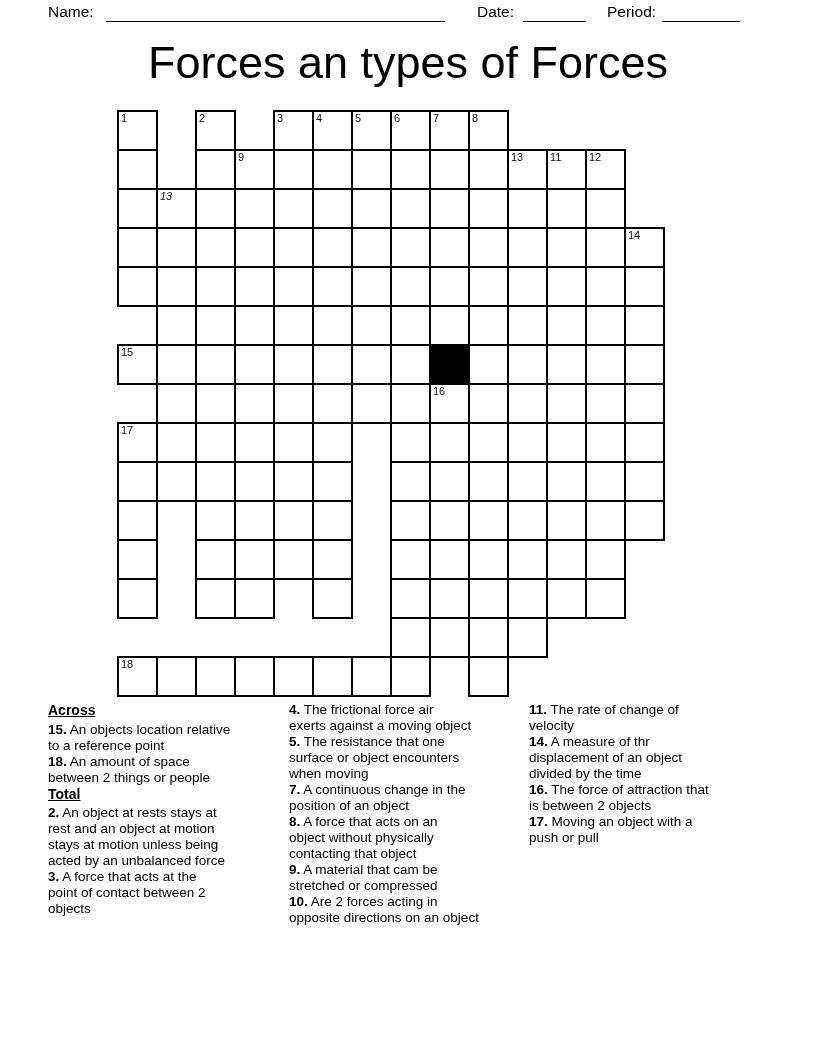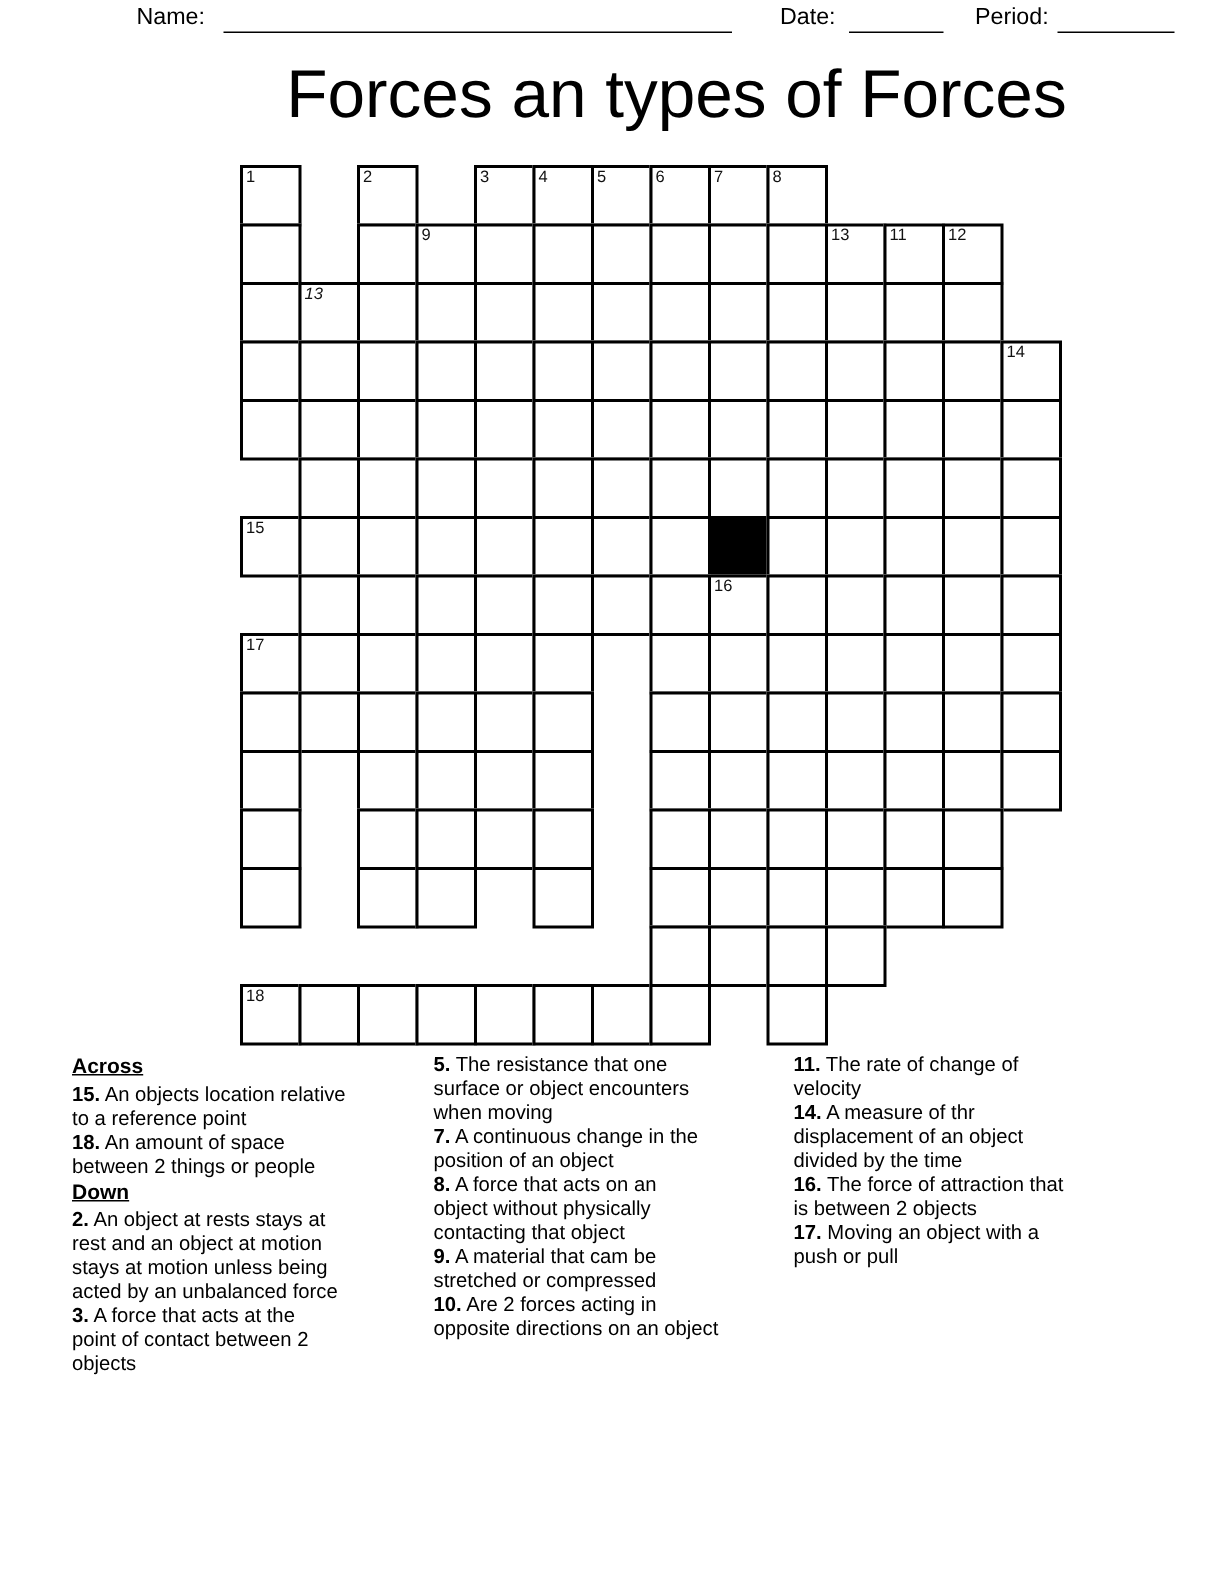--- a/index.html
+++ b/index.html
@@ -1,17 +1,17 @@
 <!DOCTYPE html>
 <html><head>
 <meta charset="utf-8">
 <style>
   html,body{margin:0;padding:0;background:#fff;}
   body{width:816px;height:1056px;position:relative;font-family:"Liberation Sans",sans-serif;color:#000;overflow:hidden;}
-  .abs{position:absolute;margin-left:43px;}
+  .abs{position:absolute;}
 
   
   .hdr-label{font-size:15.5px;line-height:18px;}
   .blank-line{border-bottom:1.6px solid #000;height:19px;}
 
   
   #title{top:38px;left:0;width:816px;text-align:center;font-size:45px;line-height:50px;font-weight:400;}
 
   
   #grid{left:117px;top:110px;width:550px;height:589px;}
@@ -232,30 +232,32 @@
     <span class="cellnum" style="left: 4px; top: 315px;">17</span>
     <span class="cellnum" style="left: 4px; top: 549px;">18</span>
   </div>
 
 <div class="clue-col" style="left:48px;width:245px;">
     <div class="clue-header">Across</div>
     <div class="clue"><b>15.</b> An objects location relative
 to a reference point</div>
     <div class="clue"><b>18.</b> An amount of space
 between 2 things or people</div>
-    <div class="clue-header">Down</div>
+    <div class="clue-header">Total</div>
     <div class="clue"><b>2.</b> An object at rests stays at
 rest and an object at motion
 stays at motion unless being
 acted by an unbalanced force</div>
     <div class="clue"><b>3.</b> A force that acts at the
 point of contact between 2
 objects</div>
   </div>
 <div class="clue-col" style="left:289px;width:240px;">
+    <div class="clue"><b>4.</b> The frictional force air
+exerts against a moving object</div>
     <div class="clue"><b>5.</b> The resistance that one
 surface or object encounters
 when moving</div>
     <div class="clue"><b>7.</b> A continuous change in the
 position of an object</div>
     <div class="clue"><b>8.</b> A force that acts on an
 object without physically
 contacting that object</div>
     <div class="clue"><b>9.</b> A material that cam be
 stretched or compressed</div>

